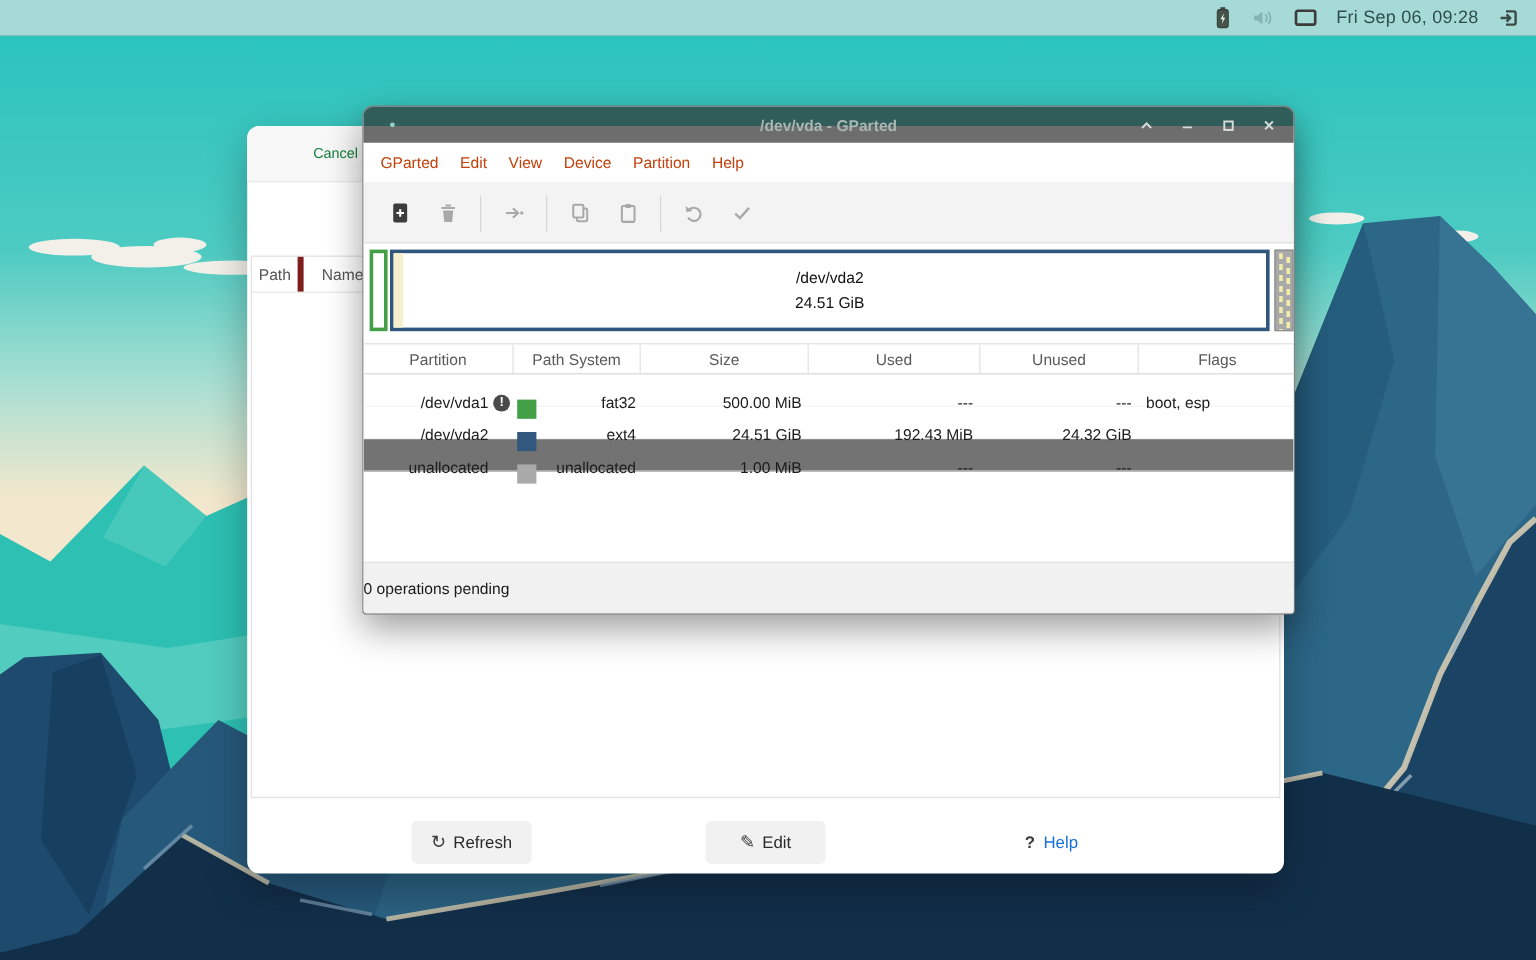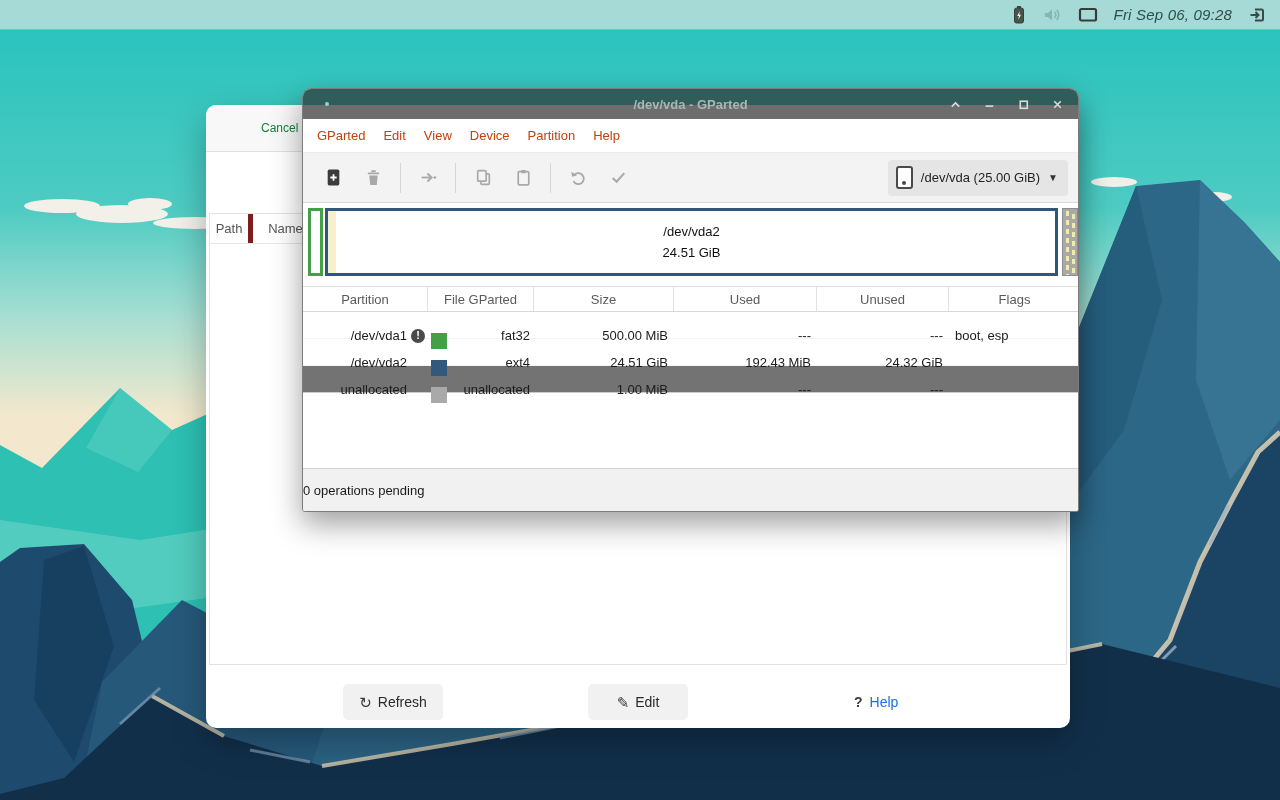--- a/index.html
+++ b/index.html
@@ -6,21 +6,21 @@
   html,body { width:1280px; height:800px; overflow:hidden; }
   body { position:relative; font-family:"Liberation Sans", sans-serif; -webkit-font-smoothing:antialiased; }
 
   
   .wallpaper { position:absolute; inset:0; z-index:0; }
 
   
   .taskbar { position:absolute; left:0; top:0; width:1280px; height:30px;
     background:#a6dad7; border-bottom:1px solid #83bdb9; z-index:50;
     display:flex; align-items:center; justify-content:flex-end; gap:16px; padding-right:14px; }
-  .taskbar .clock { font-size:15px; color:#2e4e4c; letter-spacing:.2px;font-style:italic; }
+  .taskbar .clock { font-size:15px; color:#2e4e4c; letter-spacing:.2px; }
   .tb-icon { display:flex; align-items:center; }
 
   
   .bg-dialog { position:absolute; left:206px; top:105px; width:864px; height:623px;
     background:#ffffff; border-radius:10px; box-shadow:0 14px 34px rgba(0,0,0,.28);
     z-index:10; }
   .bg-dialog .hdr { position:absolute; left:0; top:0; right:0; height:47px;
     background:#f8f8f8; border-bottom:1px solid #e0e0e0; border-radius:10px 10px 0 0;
     display:flex; align-items:center; padding-left:13px; }
   .cancel-btn { font-size:12px; color:#15803d; background:none; border:none; cursor:default;
@@ -298,41 +298,36 @@
       <svg width="19" height="19" viewBox="0 0 18 18" fill="none" stroke="#a8a8a8" stroke-width="1.7">
         <path d="M5,6.5 A5.2,5.2 0 1 1 4.2,12.5"></path>
         <polygon points="2.2,3.6 3,8.4 7.6,7.2" fill="#a8a8a8" stroke="none"></polygon>
       </svg>
     </span>
     <span class="tool-btn">
       <svg width="19" height="19" viewBox="0 0 18 18" fill="none" stroke="#a8a8a8" stroke-width="1.9">
         <path d="M3.5,9.5 L7.2,13 L14.5,4.8"></path>
       </svg>
     </span>
-    <div class="device-combo">
-      <span class="disk-icon"></span>
-      <span class="dc-label">/dev/vda (25.00 GiB)</span>
-      <span class="caret">▼</span>
-    </div>
   </div>
 
   <div class="visual">
     <div class="vbox-green"></div>
     <div class="vbox-main">
       <span class="used-strip"></span>
       <span class="vl">/dev/vda2</span>
       <span class="vl">24.51 GiB</span>
     </div>
     <div class="vbox-unalloc"></div>
   </div>
 
   <div class="ptable">
     <div class="g-head">
       <div class="hcell">Partition</div>
-      <div class="hcell">File GParted</div>
+      <div class="hcell">Path System</div>
       <div class="hcell">Size</div>
       <div class="hcell">Used</div>
       <div class="hcell">Unused</div>
       <div class="hcell">Flags</div>
     </div>
     <div id="ptbody">
   <div class="g-row">
     <div class="cell c-part">
       <span class="pname">/dev/vda1</span>
       <span class="picon" style="visibility: visible;">!</span>

